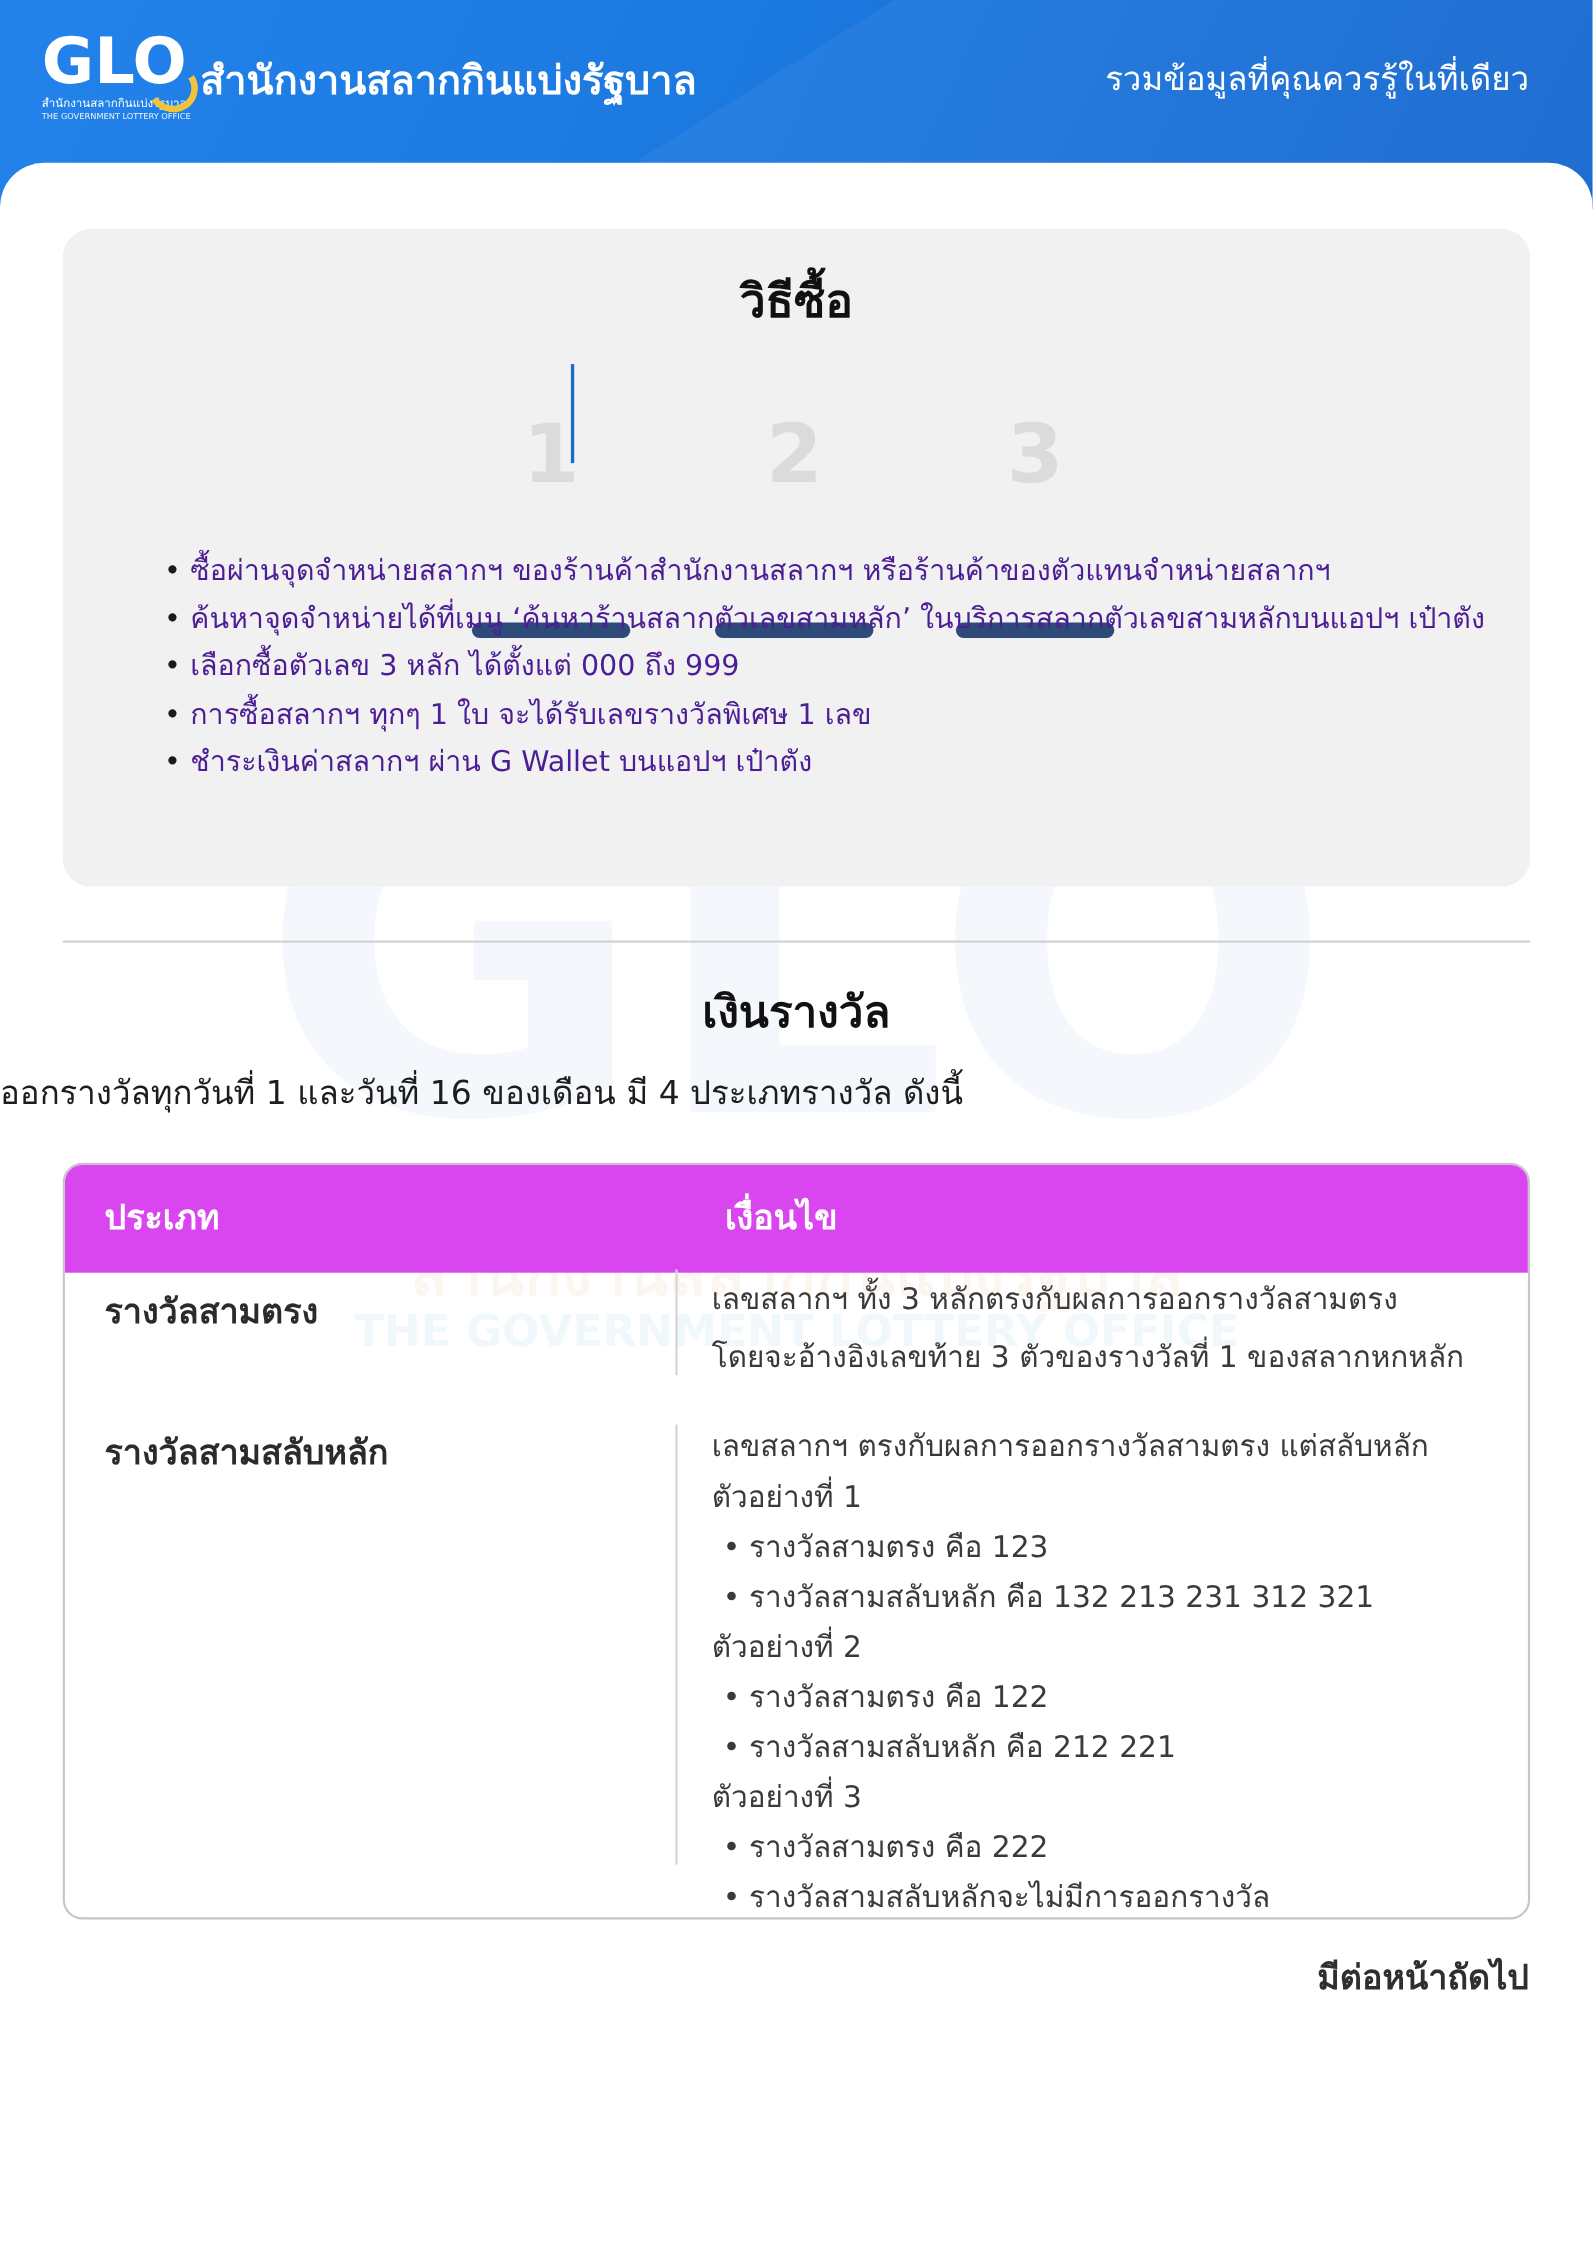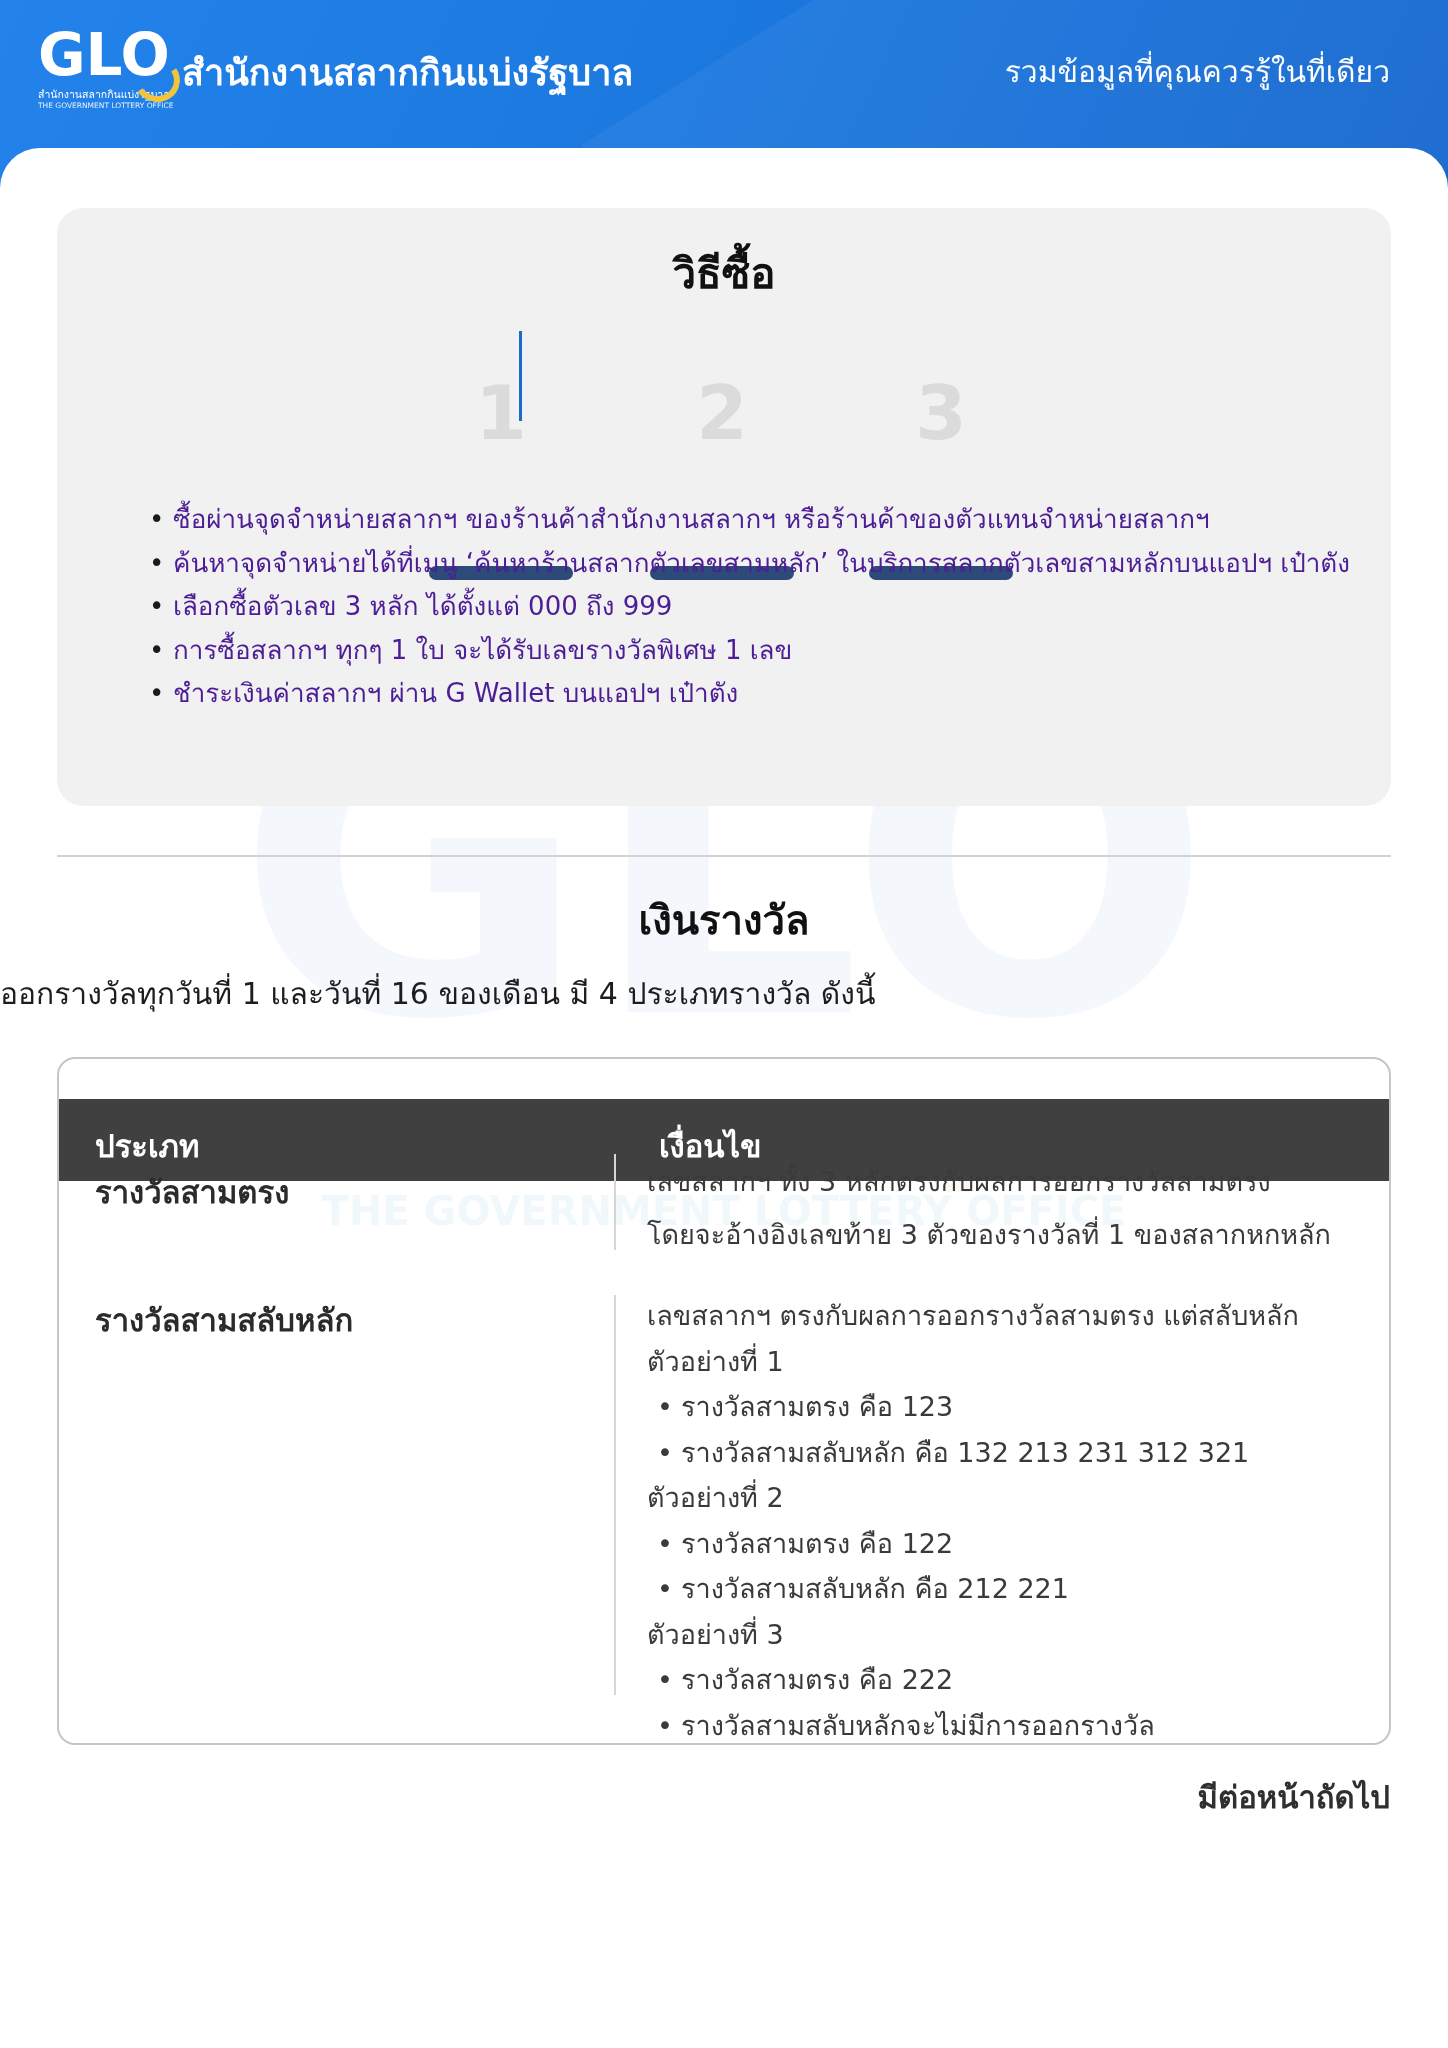--- a/index.html
+++ b/index.html
@@ -54,21 +54,21 @@
 
   
   .prize-title{position:absolute;left:0;top:740px;width:100%;text-align:center;
                font-size:40px;font-weight:bold;color:#111111;}
   .prize-subtitle{position:absolute;left:0;top:822px;width:100%;text-align:left;
                font-size:30px;color:#1d1d1d;}
 
   .prize-table{position:absolute;left:57px;top:909px;width:1334px;height:688px;
                background:rgba(255,255,255,0.55);border:2px solid #c6c6c6;border-radius:18px;
                box-sizing:border-box;overflow:hidden;}
-  .pt-header{position:absolute;left:0;top:0;width:100%;height:82px;background:#404040;margin-top:40px;}
+  .pt-header{position:absolute;left:0;top:0;width:100%;height:98px;background:#d946ef;}
   .pt-h1{position:absolute;left:36px;top:22px;font-size:31px;font-weight:bold;color:#ffffff;}
   .pt-h2{position:absolute;left:600px;top:22px;font-size:31px;font-weight:bold;color:#ffffff;}
   .pt-vline{position:absolute;left:555px;width:2px;background:#d5d5d5;}
   .vline-r1{top:95px;height:96px;}
   .vline-r2{top:236px;height:400px;}
   .pt-label{position:absolute;left:36px;font-size:31px;font-weight:bold;color:#2b2b2b;}
   .label-r1{top:108px;}
   .label-r2{top:236px;}
   .pt-cond{position:absolute;left:588px;width:720px;font-size:27px;color:#3a3a3a;}
   .cond-r1{top:96px;line-height:53px;}

